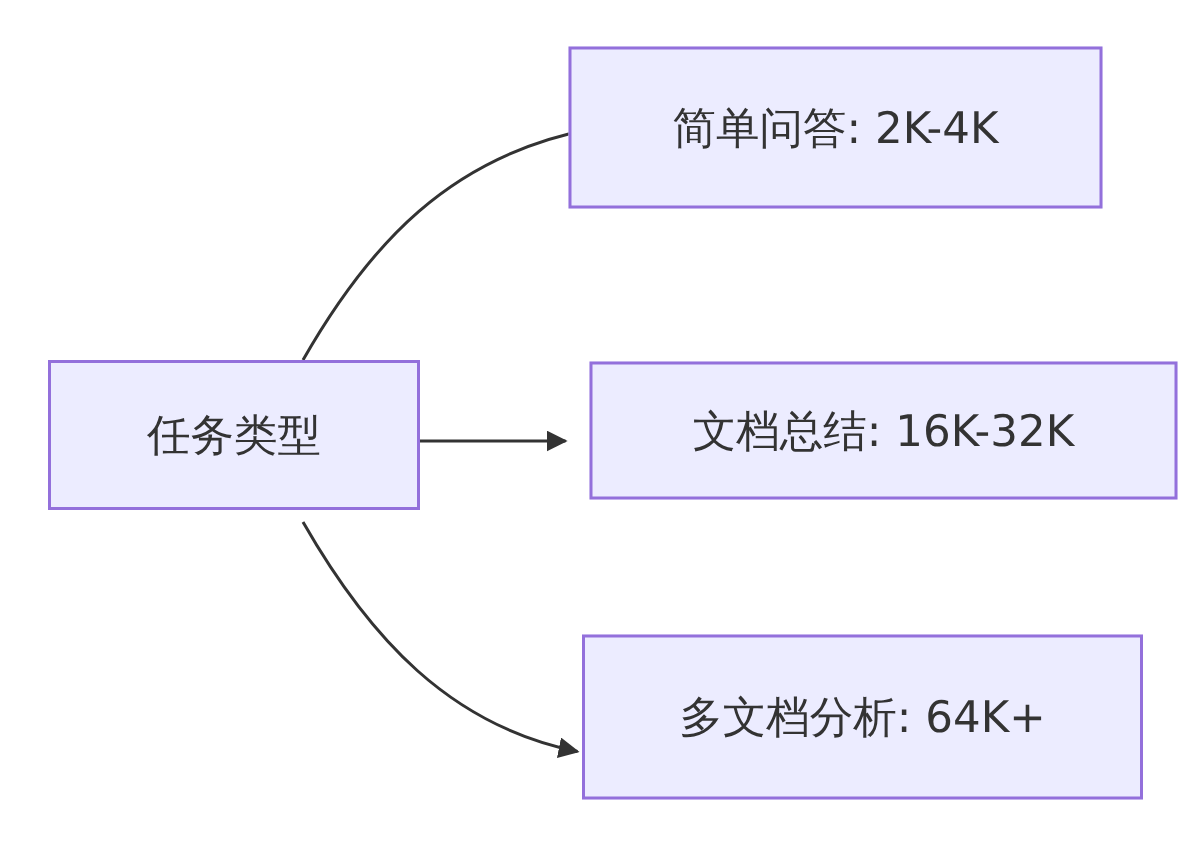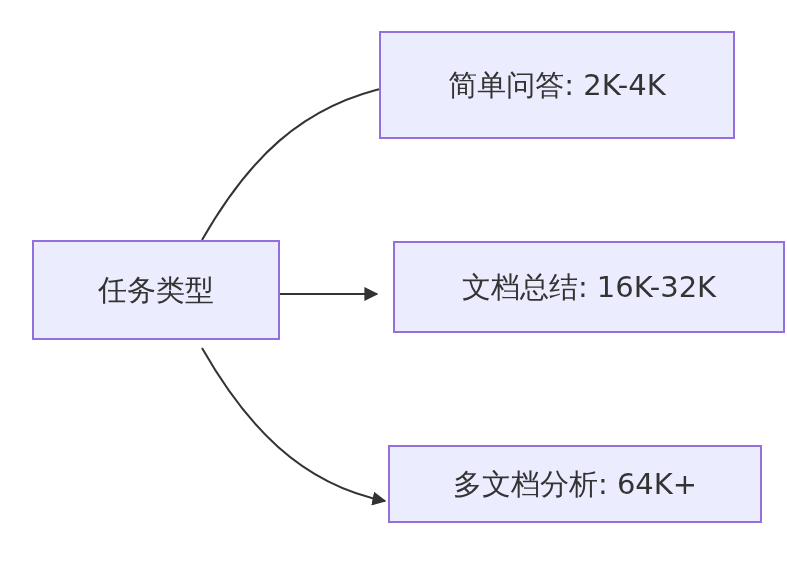--- a/index.html
+++ b/index.html
@@ -41,21 +41,21 @@
     line-height: 1.2;
     display: flex;
     align-items: center;
     justify-content: center;
     text-align: center;
     white-space: nowrap;
   }
   .node-root   { left: 32px;  top: 240px; width: 248px; height: 100px; }
   .node-child0 { left: 379px; top: 31px;  width: 356px; height: 108px; text-align: center; }
   .node-child1 { left: 380px; top: 241px; width: 392px; height: 92px; margin-left: 13px; }
-  .node-child2 { left: 388px; top: 445px; width: 374px; height: 78px; }
+  .node-child2 { left: 388px; top: 423px; width: 374px; height: 110px; }
 </style>
 </head>
 <body>
 
 <div class="canvas">
 
   <svg class="edges" width="787" height="572" viewBox="0 0 787 572" xmlns="http://www.w3.org/2000/svg">
     <defs>
       <marker id="arrowhead" viewBox="0 0 10 10" refX="9" refY="5" markerWidth="7" markerHeight="7" orient="auto">
         <path class="arrowhead" d="M 0 0 L 10 5 L 0 10 z"></path>

